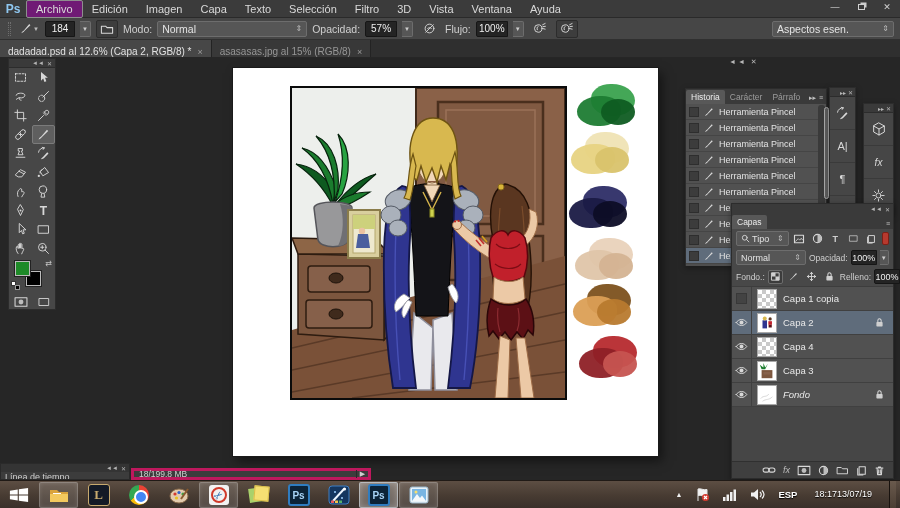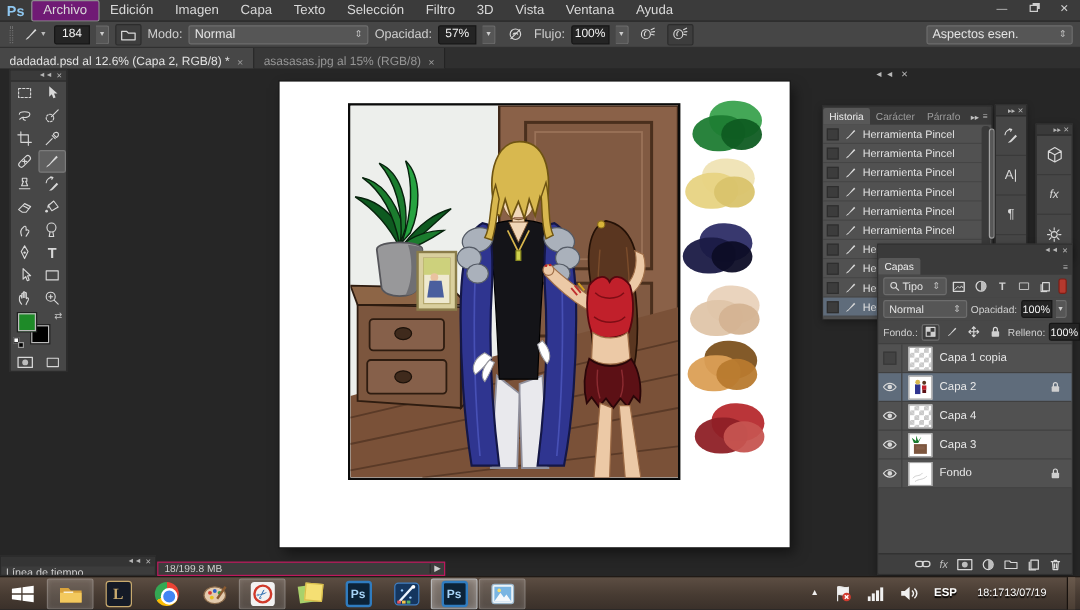--- a/index.html
+++ b/index.html
@@ -90,30 +90,30 @@
   .llabel{font-size:8.5px;color:#cfcfcf;white-space:nowrap}
   #filter-toggle{margin-left:auto;width:8px;height:13px;background:#b6392e;border:1px solid #7c1f16;border-radius:2px}
   .laylist{background:#4a4a4a;border-top:1px solid #3d3d3d}
   .lrow{height:24px;display:flex;align-items:center;border-bottom:1px solid #404040;background:#515151}
   .lrow.sel{background:var(--selection,#5f6c7b)}
   .eyecell{width:20px;height:24px;display:flex;align-items:center;justify-content:center;border-right:1px solid #404040;flex:none}
   .eyeempty{width:11px;height:11px;background:#434343;border:1px solid #383838}
   .thumb{width:20px;height:20px;margin:0 6px 0 5px;border:1px solid #a8a8a8;background:#fff;flex:none;overflow:hidden}
   .thumb.checker{background-image:linear-gradient(45deg,#c9c9c9 25%,transparent 25%,transparent 75%,#c9c9c9 75%),linear-gradient(45deg,#c9c9c9 25%,#fff 25%,#fff 75%,#c9c9c9 75%);background-size:8px 8px;background-position:0 0,4px 4px}
   .lname{font-size:9.5px;color:#e8e8e8;white-space:nowrap}
-  .lname.it{}
+  .lname.it{font-style:italic}
   .llock{margin-left:auto;margin-right:8px}
   .layfill{flex:1;background:#464646}
   .laybottom{height:17px;background:#3f3f3f;border-top:1px solid #303030;display:flex;align-items:center;justify-content:flex-end;gap:7px;padding:0 8px;font-size:9px;color:#bdbdbd}
 
   
   #timeline{left:0;top:463px;width:130px;height:17px;background:#3c3c3c;border:1px solid #2a2a2a;z-index:6;overflow:hidden}
   #timeline .phead{height:8px;background:#343434;font-size:6px;color:#b5b5b5;display:flex;justify-content:flex-end;gap:3px;padding:0 3px;align-items:center}
   #timeline .tl-label{font-size:9px;color:#cfcfcf;padding-left:4px}
-  #statusbar{left:131px;top:468px;width:240px;height:12px;background:#3c3c3c;border:1px solid #be185d;display:flex;align-items:center;z-index:6}
+  #statusbar{left:131px;top:468px;width:240px;height:12px;background:#3c3c3c;border:3px solid #be185d;display:flex;align-items:center;z-index:6}
   #statusbar .stxt{font-size:8.5px;color:#cfcfcf;padding-left:5px}
   #statusbar .sbtn{margin-left:auto;width:12px;text-align:center;font-size:7px;color:#cfcfcf;border-left:1px solid #2a2a2a}
 
   
   #taskbar{left:0;top:480px;width:900px;height:28px;background:linear-gradient(180deg,#5d4e43,#473b32 55%,#3a302a);border-top:1px solid #201a16;display:flex;align-items:center;z-index:40}
   #startbtn{width:38px;height:28px;display:flex;align-items:center;justify-content:center}
   .tbtn{width:39px;height:26px;margin:1px 0 0 1px;border-radius:2px;display:flex;align-items:center;justify-content:center;border:1px solid transparent}
   .tbtn.open{background:rgba(255,255,255,.13);border-color:rgba(255,255,255,.22);box-shadow:inset 0 0 4px rgba(255,255,255,.12)}
   .tbtn.active{background:rgba(255,255,255,.26);border-color:rgba(230,240,250,.55);box-shadow:inset 0 0 6px rgba(255,255,255,.3)}
   .appic{width:22px;height:22px;position:relative}

